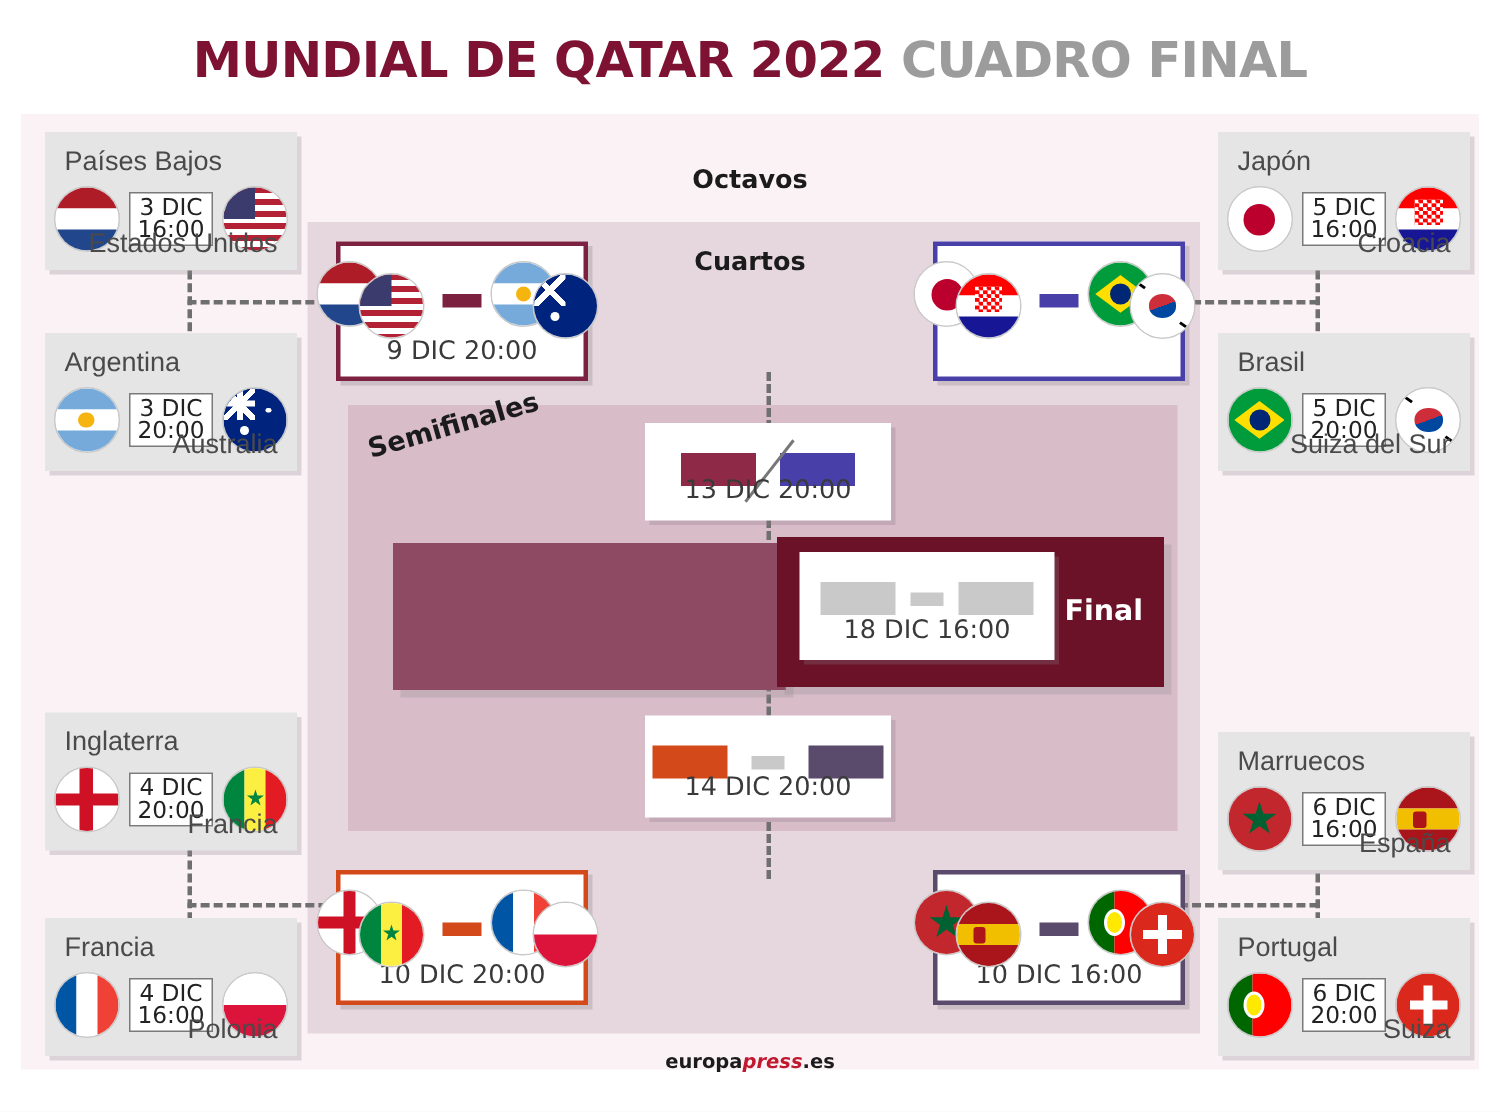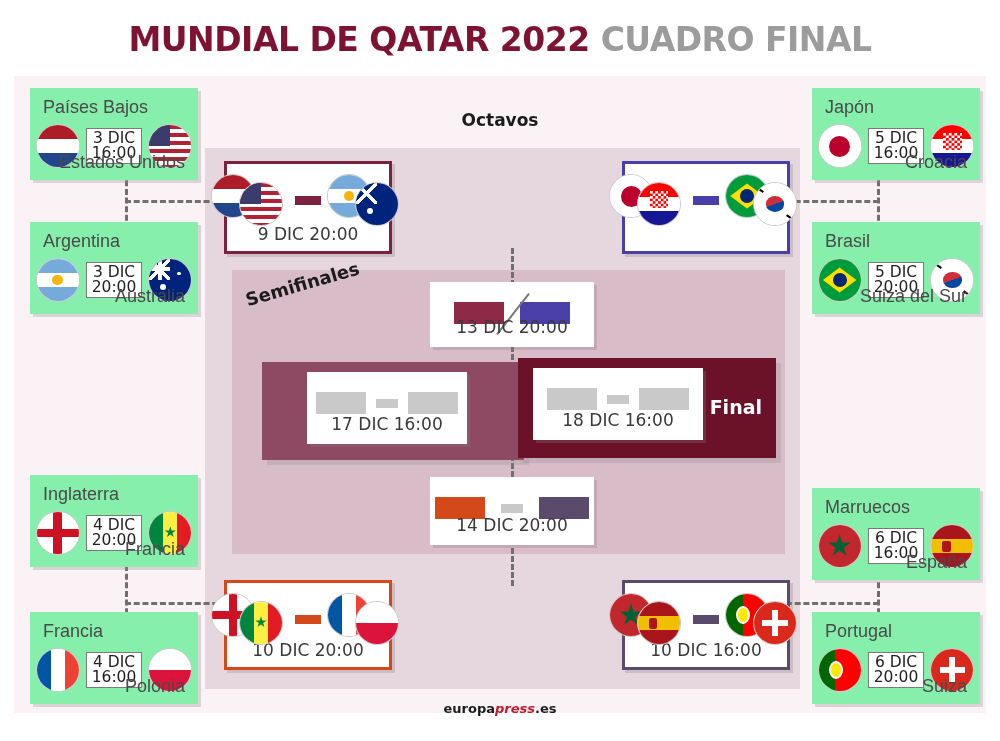--- a/index.html
+++ b/index.html
@@ -43,21 +43,21 @@
   }
   .lbl-octavos{left:0;top:110px;width:1000px;text-align:center;font-size:17px;}
   .lbl-cuartos{left:0;top:165px;width:1000px;text-align:center;font-size:17px;}
   .lbl-semis{
     left:243px;top:290px;font-size:18px;
     transform:rotate(-16deg);transform-origin:left top;
   }
 
   
   .match{
-    position:absolute;background:#86efac;
+    position:absolute;background:#e5e5e5;
     box-shadow:3px 3px 0 rgba(150,140,145,0.30);
     box-sizing:border-box;
   }
   .m-top{
     font-size:18px;color:#4a4a4a;line-height:1;
     position:absolute;top:10px;
   }
   .m-bot{
     font-size:18px;color:#4a4a4a;line-height:1;
     position:absolute;bottom:9px;
@@ -162,20 +162,21 @@
   <div class="title">
     <span class="t1">MUNDIAL DE QATAR 2022</span>
     <span class="t2">CUADRO FINAL</span>
   </div>
 
   <div class="panel-outer"></div>
   <div class="panel-mid"></div>
   <div class="panel-inner"></div>
 
   <div class="stage-label lbl-octavos">Octavos</div>
+  <div class="stage-label lbl-cuartos">Cuartos</div>
   <div class="stage-label lbl-semis">Semifinales</div>
 
   <div class="dash-v" style="left:125px;top:163px;height:75px;"></div>
   <div class="dash-h" style="left:125px;top:200px;width:102px;"></div>
   <div class="dash-v" style="left:125px;top:565px;height:75px;"></div>
   <div class="dash-h" style="left:125px;top:602px;width:102px;"></div>
 
   <div class="dash-v" style="left:877px;top:163px;height:75px;"></div>
   <div class="dash-h" style="left:786px;top:200px;width:93px;"></div>
   <div class="dash-v" style="left:877px;top:565px;height:75px;"></div>
@@ -514,28 +515,20 @@
 
   <div class="sf" style="left:430px;top:477px;width:164px;height:68px;">
     <div class="sf-row">
       <div class="ph" style="background:#d4491a;"></div>
       <div class="ph-sm"></div>
       <div class="ph" style="background:#5a4a6b;"></div>
     </div>
     <div class="sf-date">14 DIC 20:00</div>
   </div>
 
-  <div class="sf" style="left:307px;top:372px;width:160px;height:72px;">
-    <div class="sf-row" style="gap:10px;">
-      <div class="ph" style="background:#c9c9c9;"></div>
-      <div class="ph-sm"></div>
-      <div class="ph" style="background:#c9c9c9;"></div>
-    </div>
-    <div class="sf-date">17 DIC 16:00</div>
-  </div>
 
   <div class="sf" style="left:533px;top:368px;width:170px;height:72px;">
     <div class="sf-row" style="gap:10px;">
       <div class="ph" style="background:#c9c9c9;"></div>
       <div class="ph-sm"></div>
       <div class="ph" style="background:#c9c9c9;"></div>
     </div>
     <div class="sf-date">18 DIC 16:00</div>
   </div>
 

